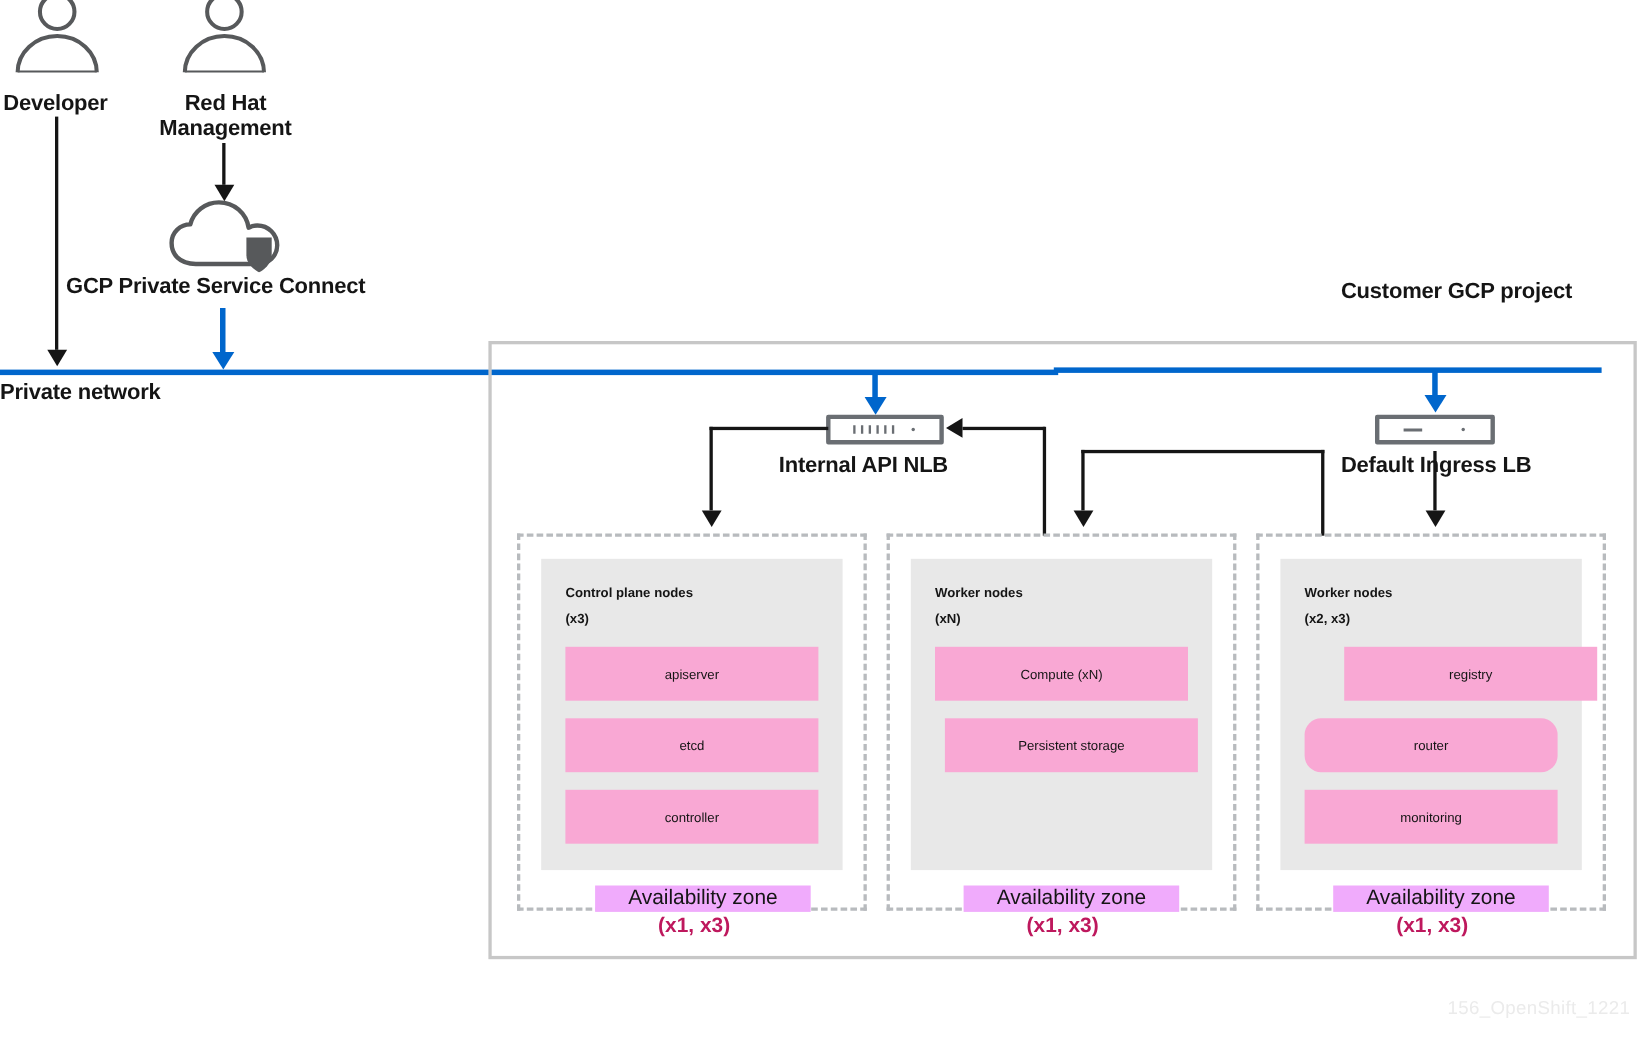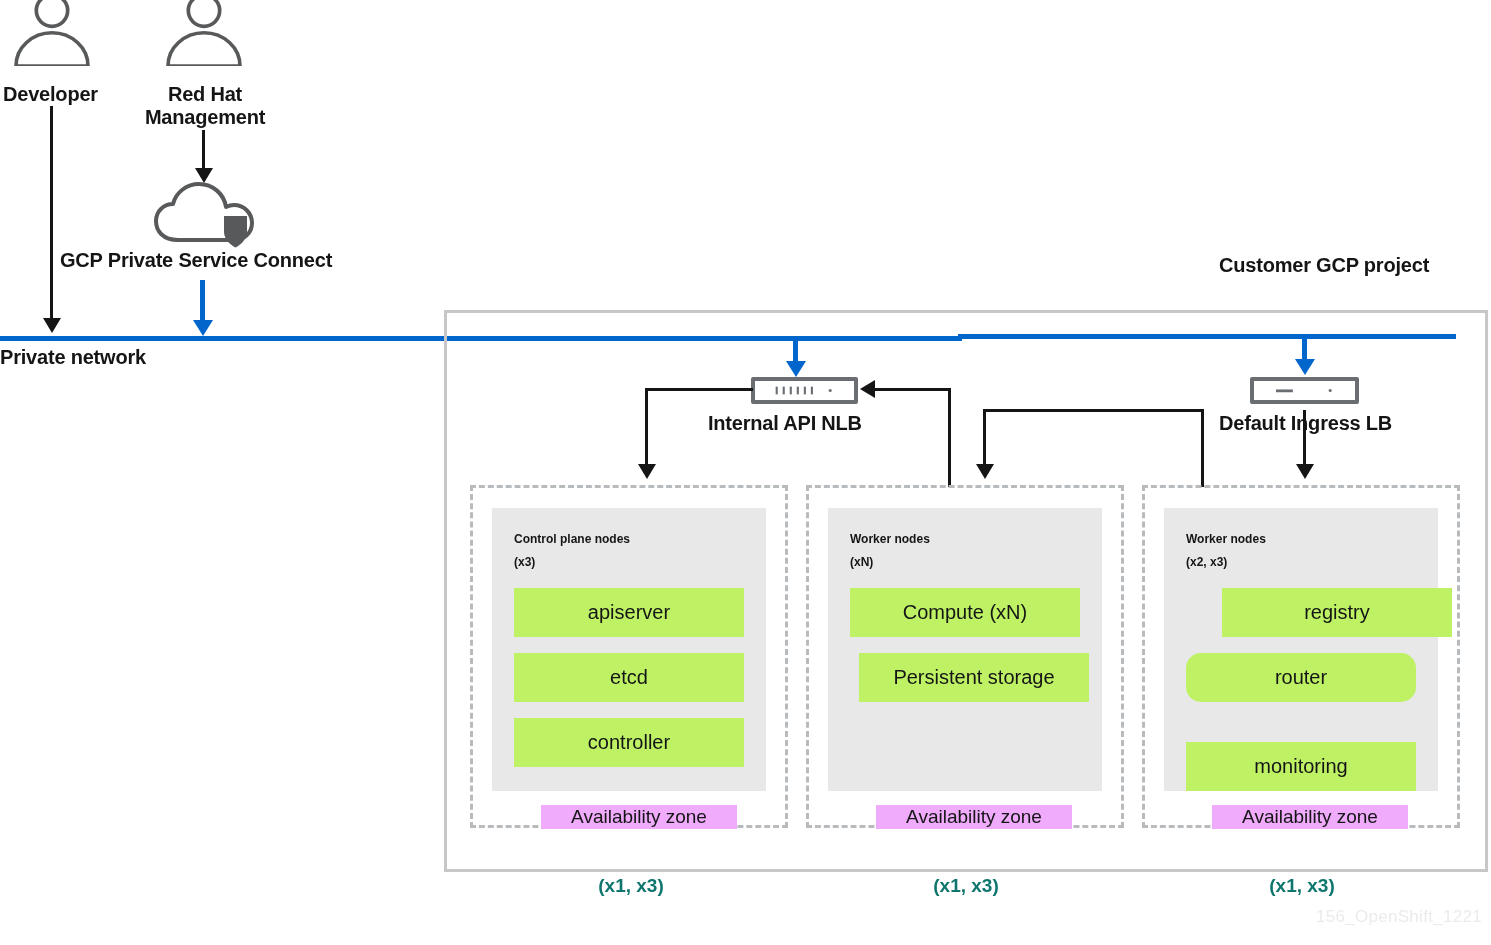--- a/index.html
+++ b/index.html
@@ -105,23 +105,22 @@
     background: #f0abfc;
     padding: 0 8px;
     white-space: nowrap;
   }
   .az-sub {
     position: absolute;
     text-align: center;
     font-size: 19px;
     font-weight: bold;
     line-height: 24px;
-    color: #0f766e;
+    color: #be185d;
     white-space: nowrap;
-    margin-top: 44px;
   }
 
   
   .node-panel {
     position: absolute;
     box-sizing: border-box;
     background: #e8e8e8;
     padding: 0;
   }
   .node-title {
@@ -130,25 +129,25 @@
     top: 20px;
     font-weight: bold;
     font-size: 12px;
     line-height: 23px;
     color: #151515;
     white-space: pre-line;
   }
   .node-item {
     position: absolute;
     box-sizing: border-box;
-    background: #bef264;
+    background: #f9a8d4;
     display: flex;
     align-items: center;
     justify-content: center;
-    font-size: 20px;
+    font-size: 12px;
     color: #151515;
   }
 
   
   .watermark {
     position: absolute;
     right: 9px;
     bottom: 18px;
     font-size: 17px;
     color: #ebebeb;
@@ -269,20 +268,20 @@
   </div>
   <div class="az-label" style="left:876px; top:805px; width:180px;">Availability zone</div>
   <div class="az-sub" style="left:876px; top:830px; width:180px;">(x1, x3)</div>
 
   <div class="az-box" style="left:1142px; top:485px; width:318px; height:343px;"></div>
   <div class="node-panel" style="left:1164px; top:508px; width:274px; height:283px;">
     <div class="node-title">Worker nodes
 (x2, x3)</div>
     <div class="node-item" style="left:22px; top:80px; width:230px; height:49px;margin-left:36px;">registry</div>
     <div class="node-item" style="left:22px; top:145px; width:230px; height:49px;border-radius:15px;">router</div>
-    <div class="node-item" style="left:22px; top:210px; width:230px; height:49px;margin-top:24px;">monitoring</div>
+    <div class="node-item" style="left:22px; top:210px; width:230px; height:49px;">monitoring</div>
   </div>
   <div class="az-label" style="left:1212px; top:805px; width:180px;">Availability zone</div>
   <div class="az-sub" style="left:1212px; top:830px; width:180px;">(x1, x3)</div>
 
   <div class="watermark">156_OpenShift_1221</div>
 
 </div>
 
 </body></html>

